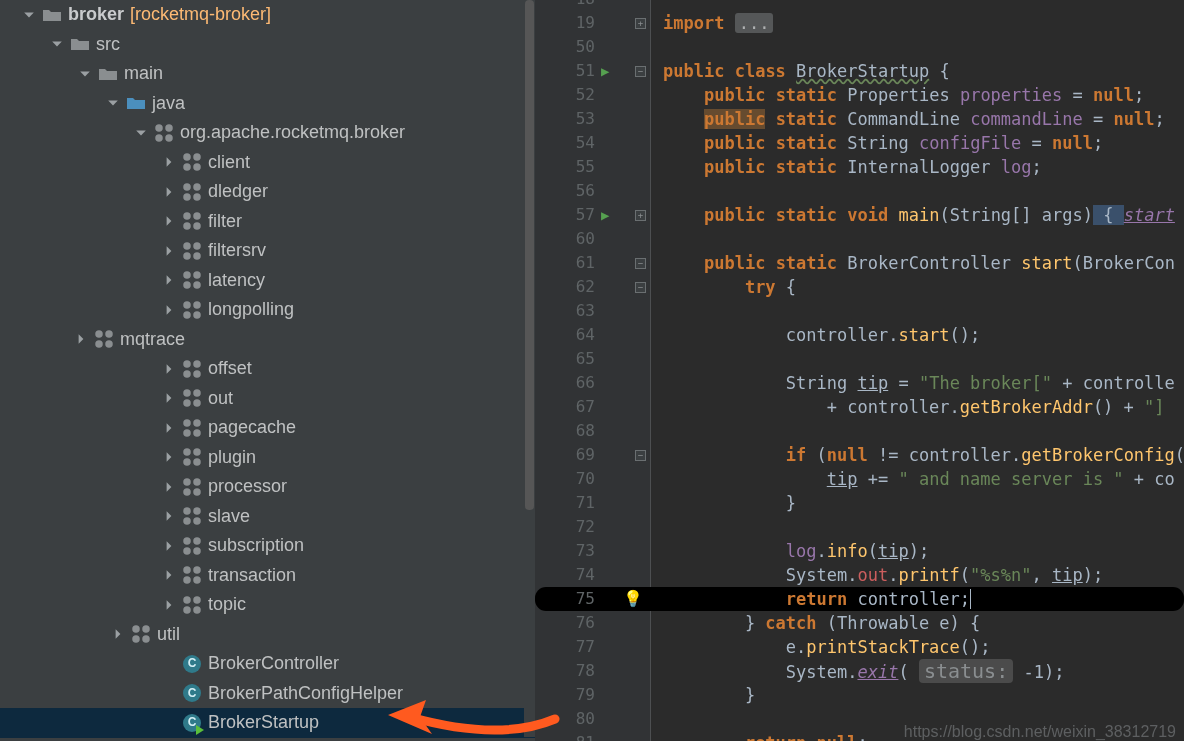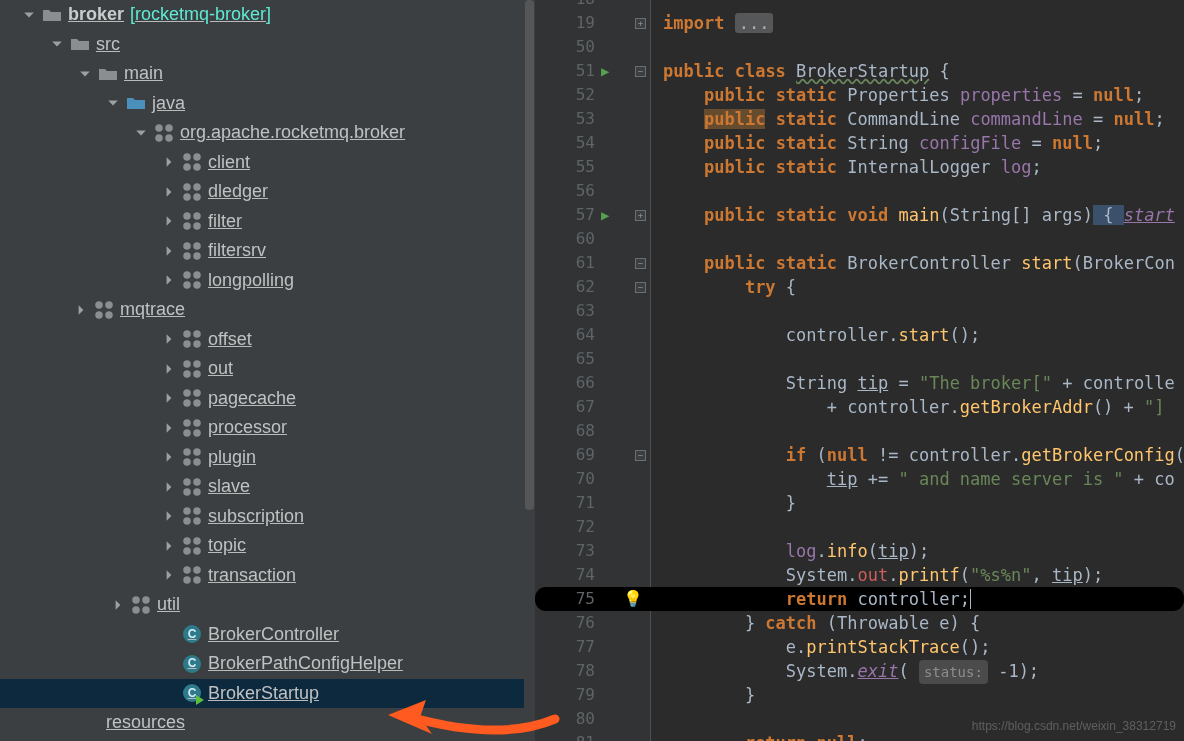--- a/index.html
+++ b/index.html
@@ -5,21 +5,21 @@
   * { margin:0; padding:0; box-sizing:border-box; }
   body {
     width:1184px; height:741px;
     background:#3b3f41;
     font-family:"Menlo","Consolas",monospace;
     font-size:16.5px;
     color:#bababa;
     overflow:hidden;
     position:relative;
   }
-  .container { display:flex; width:100%; height:100%;text-decoration:underline; }
+  .container { display:flex; width:100%; height:100%; }
   
   .tree-panel {
     width:535px; background:#3b3f41; height:100%;
     position:relative;
     padding-top:0;
   }
   .tree-scroll {
     position:absolute; right:0; top:0; width:11px; height:737px;
     background:#3b3f41;
   }
@@ -41,21 +41,21 @@
     width:14px; height:14px; display:inline-flex; align-items:center; justify-content:center;
     color:#9ba0a3; margin-right:6px; flex:0 0 14px;
   }
   .tree-row .arrow svg { width:12px; height:12px; }
   .tree-row .icon {
     width:20px; height:18px; display:inline-flex; align-items:center; justify-content:center;
     margin-right:6px; flex:0 0 20px;
   }
   .tree-row .label { color:#bfc1c2; }
   .tree-row .label.mod-bold { font-weight:600; color:#c9cbcd; }
-  .tree-row .hint { color:#5eead4; margin-left:6px; }
+  .tree-row .hint { color:#fdba74; margin-left:6px; }
   .tree-row.selected { background:#0d293e; }
   .folder-closed svg, .folder-open svg { fill:#8a8e90; }
   .folder-blue svg { fill:#4b8fbd; }
   .pkg svg { fill:#8a8e90; }
   .class-icon { width:18px;height:18px;border-radius:50%;background:#2f7a8a;display:flex;align-items:center;justify-content:center;color:#d3eff5;font-size:12px;font-weight:600;}
   .class-icon.run { position:relative; }
   .class-icon.run::after{
     content:""; position:absolute; right:-3px; bottom:-3px;
     width:0;height:0;border-style:solid;border-width:5px 0 5px 8px;border-color:transparent transparent transparent #5bbf3a;
     background:none;
@@ -99,31 +99,31 @@
   .cls{ color:#a9b7c6; }
   .fn { color:#ffc66d; }
   .field{ color:#9876aa; }                   
   .str{ color:#6a8759; }
   .call{ color:#ffc66d; }
   .u  { text-decoration:underline; }
   .uline { text-decoration-line: underline; text-decoration-style: wavy; text-decoration-color:#6a8759;}
   .italic { font-style:italic; }
   .purple { color:#9876aa; }
   .badge {
-    display:inline-block;background:#4b4b4b;color:#8a8e90;padding:0 5px;border-radius:4px;font-size:14px;
+    display:inline-block;background:#4b4b4b;color:#8a8e90;padding:0 5px;border-radius:4px;font-size:20px;
   }
   .dots { background:#555758; color:#aeb0b1; padding:0 4px; border-radius:3px;}
   .brace-hl { background:#3a506b; }
   
   .arrow-annot{
     position:absolute; left:380px; top:697px; pointer-events:none;
   }
   .watermark{
-    position:absolute; right:8px; bottom:8px;
-    font-family:Arial,sans-serif;font-size:12px;color:#6e7173;opacity:.75;
+    position:absolute; right:8px; bottom:0;
+    font-family:Arial,sans-serif;font-size:16px;color:#6e7173;opacity:.75;
   }
 </style>
 </head>
 <body>
 
 <div class="container">
 
   <div class="tree-panel">
     <div class="tree">
 
@@ -273,20 +273,36 @@
               </svg>
             </span>
             <span class="icon pkg">
               <svg viewBox="0 0 16 16">
                 <circle cx="4" cy="4" r="3"></circle>
                 <circle cx="12" cy="4" r="3"></circle>
                 <circle cx="4" cy="12" r="3"></circle>
                 <circle cx="12" cy="12" r="3"></circle>
               </svg>
             </span>
+            <span class="label">latency</span>
+          </div>
+          <div class="tree-row" style="padding-left: 162px;">
+            <span class="arrow">
+              <svg viewBox="0 0 10 10">
+                <path d="M3 1 L7 5 L3 9 Z" fill="#9ba0a3"></path>
+              </svg>
+            </span>
+            <span class="icon pkg">
+              <svg viewBox="0 0 16 16">
+                <circle cx="4" cy="4" r="3"></circle>
+                <circle cx="12" cy="4" r="3"></circle>
+                <circle cx="4" cy="12" r="3"></circle>
+                <circle cx="12" cy="12" r="3"></circle>
+              </svg>
+            </span>
             <span class="label">longpolling</span>
           </div>
           <div class="tree-row" style="padding-left: 74px;">
             <span class="arrow">
               <svg viewBox="0 0 10 10">
                 <path d="M3 1 L7 5 L3 9 Z" fill="#9ba0a3"></path>
               </svg>
             </span>
             <span class="icon pkg">
               <svg viewBox="0 0 16 16">
@@ -353,52 +369,52 @@
               </svg>
             </span>
             <span class="icon pkg">
               <svg viewBox="0 0 16 16">
                 <circle cx="4" cy="4" r="3"></circle>
                 <circle cx="12" cy="4" r="3"></circle>
                 <circle cx="4" cy="12" r="3"></circle>
                 <circle cx="12" cy="12" r="3"></circle>
               </svg>
             </span>
+            <span class="label">plugin</span>
+          </div>
+          <div class="tree-row" style="padding-left: 162px;">
+            <span class="arrow">
+              <svg viewBox="0 0 10 10">
+                <path d="M3 1 L7 5 L3 9 Z" fill="#9ba0a3"></path>
+              </svg>
+            </span>
+            <span class="icon pkg">
+              <svg viewBox="0 0 16 16">
+                <circle cx="4" cy="4" r="3"></circle>
+                <circle cx="12" cy="4" r="3"></circle>
+                <circle cx="4" cy="12" r="3"></circle>
+                <circle cx="12" cy="12" r="3"></circle>
+              </svg>
+            </span>
             <span class="label">processor</span>
           </div>
           <div class="tree-row" style="padding-left: 162px;">
             <span class="arrow">
               <svg viewBox="0 0 10 10">
                 <path d="M3 1 L7 5 L3 9 Z" fill="#9ba0a3"></path>
               </svg>
             </span>
             <span class="icon pkg">
               <svg viewBox="0 0 16 16">
                 <circle cx="4" cy="4" r="3"></circle>
                 <circle cx="12" cy="4" r="3"></circle>
                 <circle cx="4" cy="12" r="3"></circle>
                 <circle cx="12" cy="12" r="3"></circle>
               </svg>
             </span>
-            <span class="label">plugin</span>
-          </div>
-          <div class="tree-row" style="padding-left: 162px;">
-            <span class="arrow">
-              <svg viewBox="0 0 10 10">
-                <path d="M3 1 L7 5 L3 9 Z" fill="#9ba0a3"></path>
-              </svg>
-            </span>
-            <span class="icon pkg">
-              <svg viewBox="0 0 16 16">
-                <circle cx="4" cy="4" r="3"></circle>
-                <circle cx="12" cy="4" r="3"></circle>
-                <circle cx="4" cy="12" r="3"></circle>
-                <circle cx="12" cy="12" r="3"></circle>
-              </svg>
-            </span>
             <span class="label">slave</span>
           </div>
           <div class="tree-row" style="padding-left: 162px;">
             <span class="arrow">
               <svg viewBox="0 0 10 10">
                 <path d="M3 1 L7 5 L3 9 Z" fill="#9ba0a3"></path>
               </svg>
             </span>
             <span class="icon pkg">
               <svg viewBox="0 0 16 16">
@@ -417,37 +433,37 @@
               </svg>
             </span>
             <span class="icon pkg">
               <svg viewBox="0 0 16 16">
                 <circle cx="4" cy="4" r="3"></circle>
                 <circle cx="12" cy="4" r="3"></circle>
                 <circle cx="4" cy="12" r="3"></circle>
                 <circle cx="12" cy="12" r="3"></circle>
               </svg>
             </span>
+            <span class="label">transaction</span>
+          </div>
+          <div class="tree-row" style="padding-left: 162px;">
+            <span class="arrow">
+              <svg viewBox="0 0 10 10">
+                <path d="M3 1 L7 5 L3 9 Z" fill="#9ba0a3"></path>
+              </svg>
+            </span>
+            <span class="icon pkg">
+              <svg viewBox="0 0 16 16">
+                <circle cx="4" cy="4" r="3"></circle>
+                <circle cx="12" cy="4" r="3"></circle>
+                <circle cx="4" cy="12" r="3"></circle>
+                <circle cx="12" cy="12" r="3"></circle>
+              </svg>
+            </span>
             <span class="label">topic</span>
-          </div>
-          <div class="tree-row" style="padding-left: 162px;">
-            <span class="arrow">
-              <svg viewBox="0 0 10 10">
-                <path d="M3 1 L7 5 L3 9 Z" fill="#9ba0a3"></path>
-              </svg>
-            </span>
-            <span class="icon pkg">
-              <svg viewBox="0 0 16 16">
-                <circle cx="4" cy="4" r="3"></circle>
-                <circle cx="12" cy="4" r="3"></circle>
-                <circle cx="4" cy="12" r="3"></circle>
-                <circle cx="12" cy="12" r="3"></circle>
-              </svg>
-            </span>
-            <span class="label">transaction</span>
           </div>
           <div class="tree-row" style="padding-left: 111px;">
             <span class="arrow">
               <svg viewBox="0 0 10 10">
                 <path d="M3 1 L7 5 L3 9 Z" fill="#9ba0a3"></path>
               </svg>
             </span>
             <span class="icon pkg">
               <svg viewBox="0 0 16 16">
                 <circle cx="4" cy="4" r="3"></circle>

